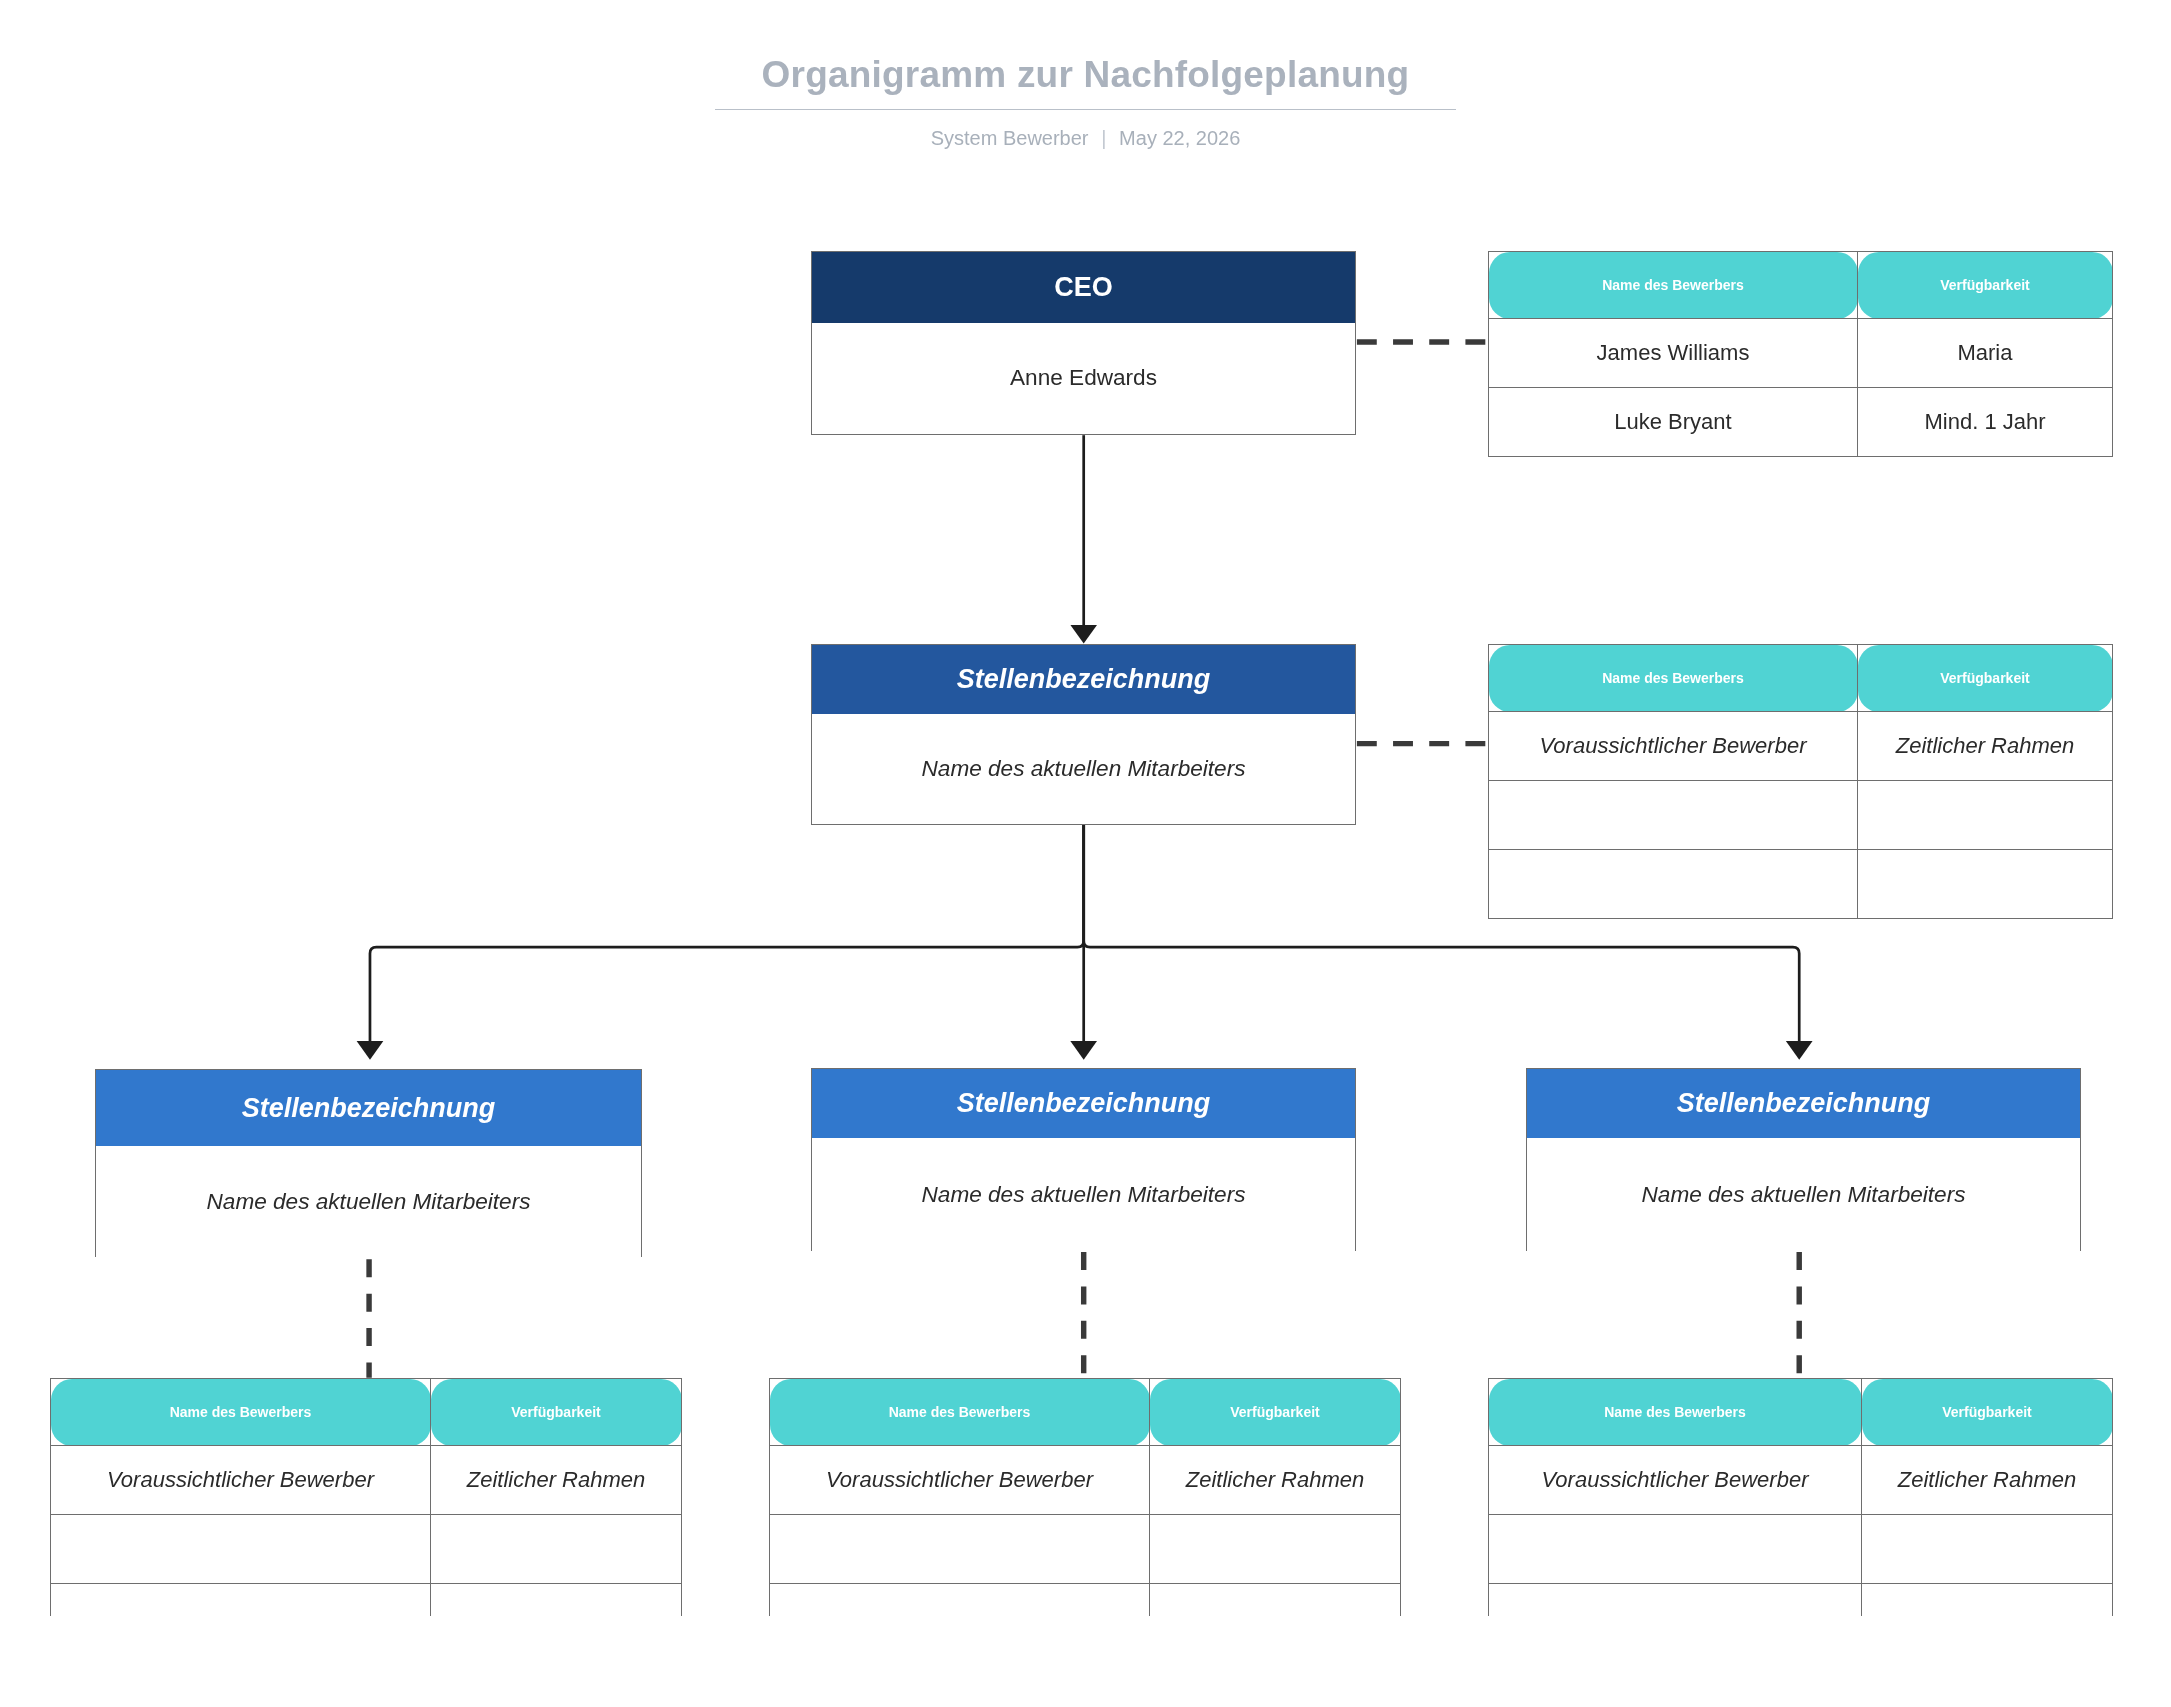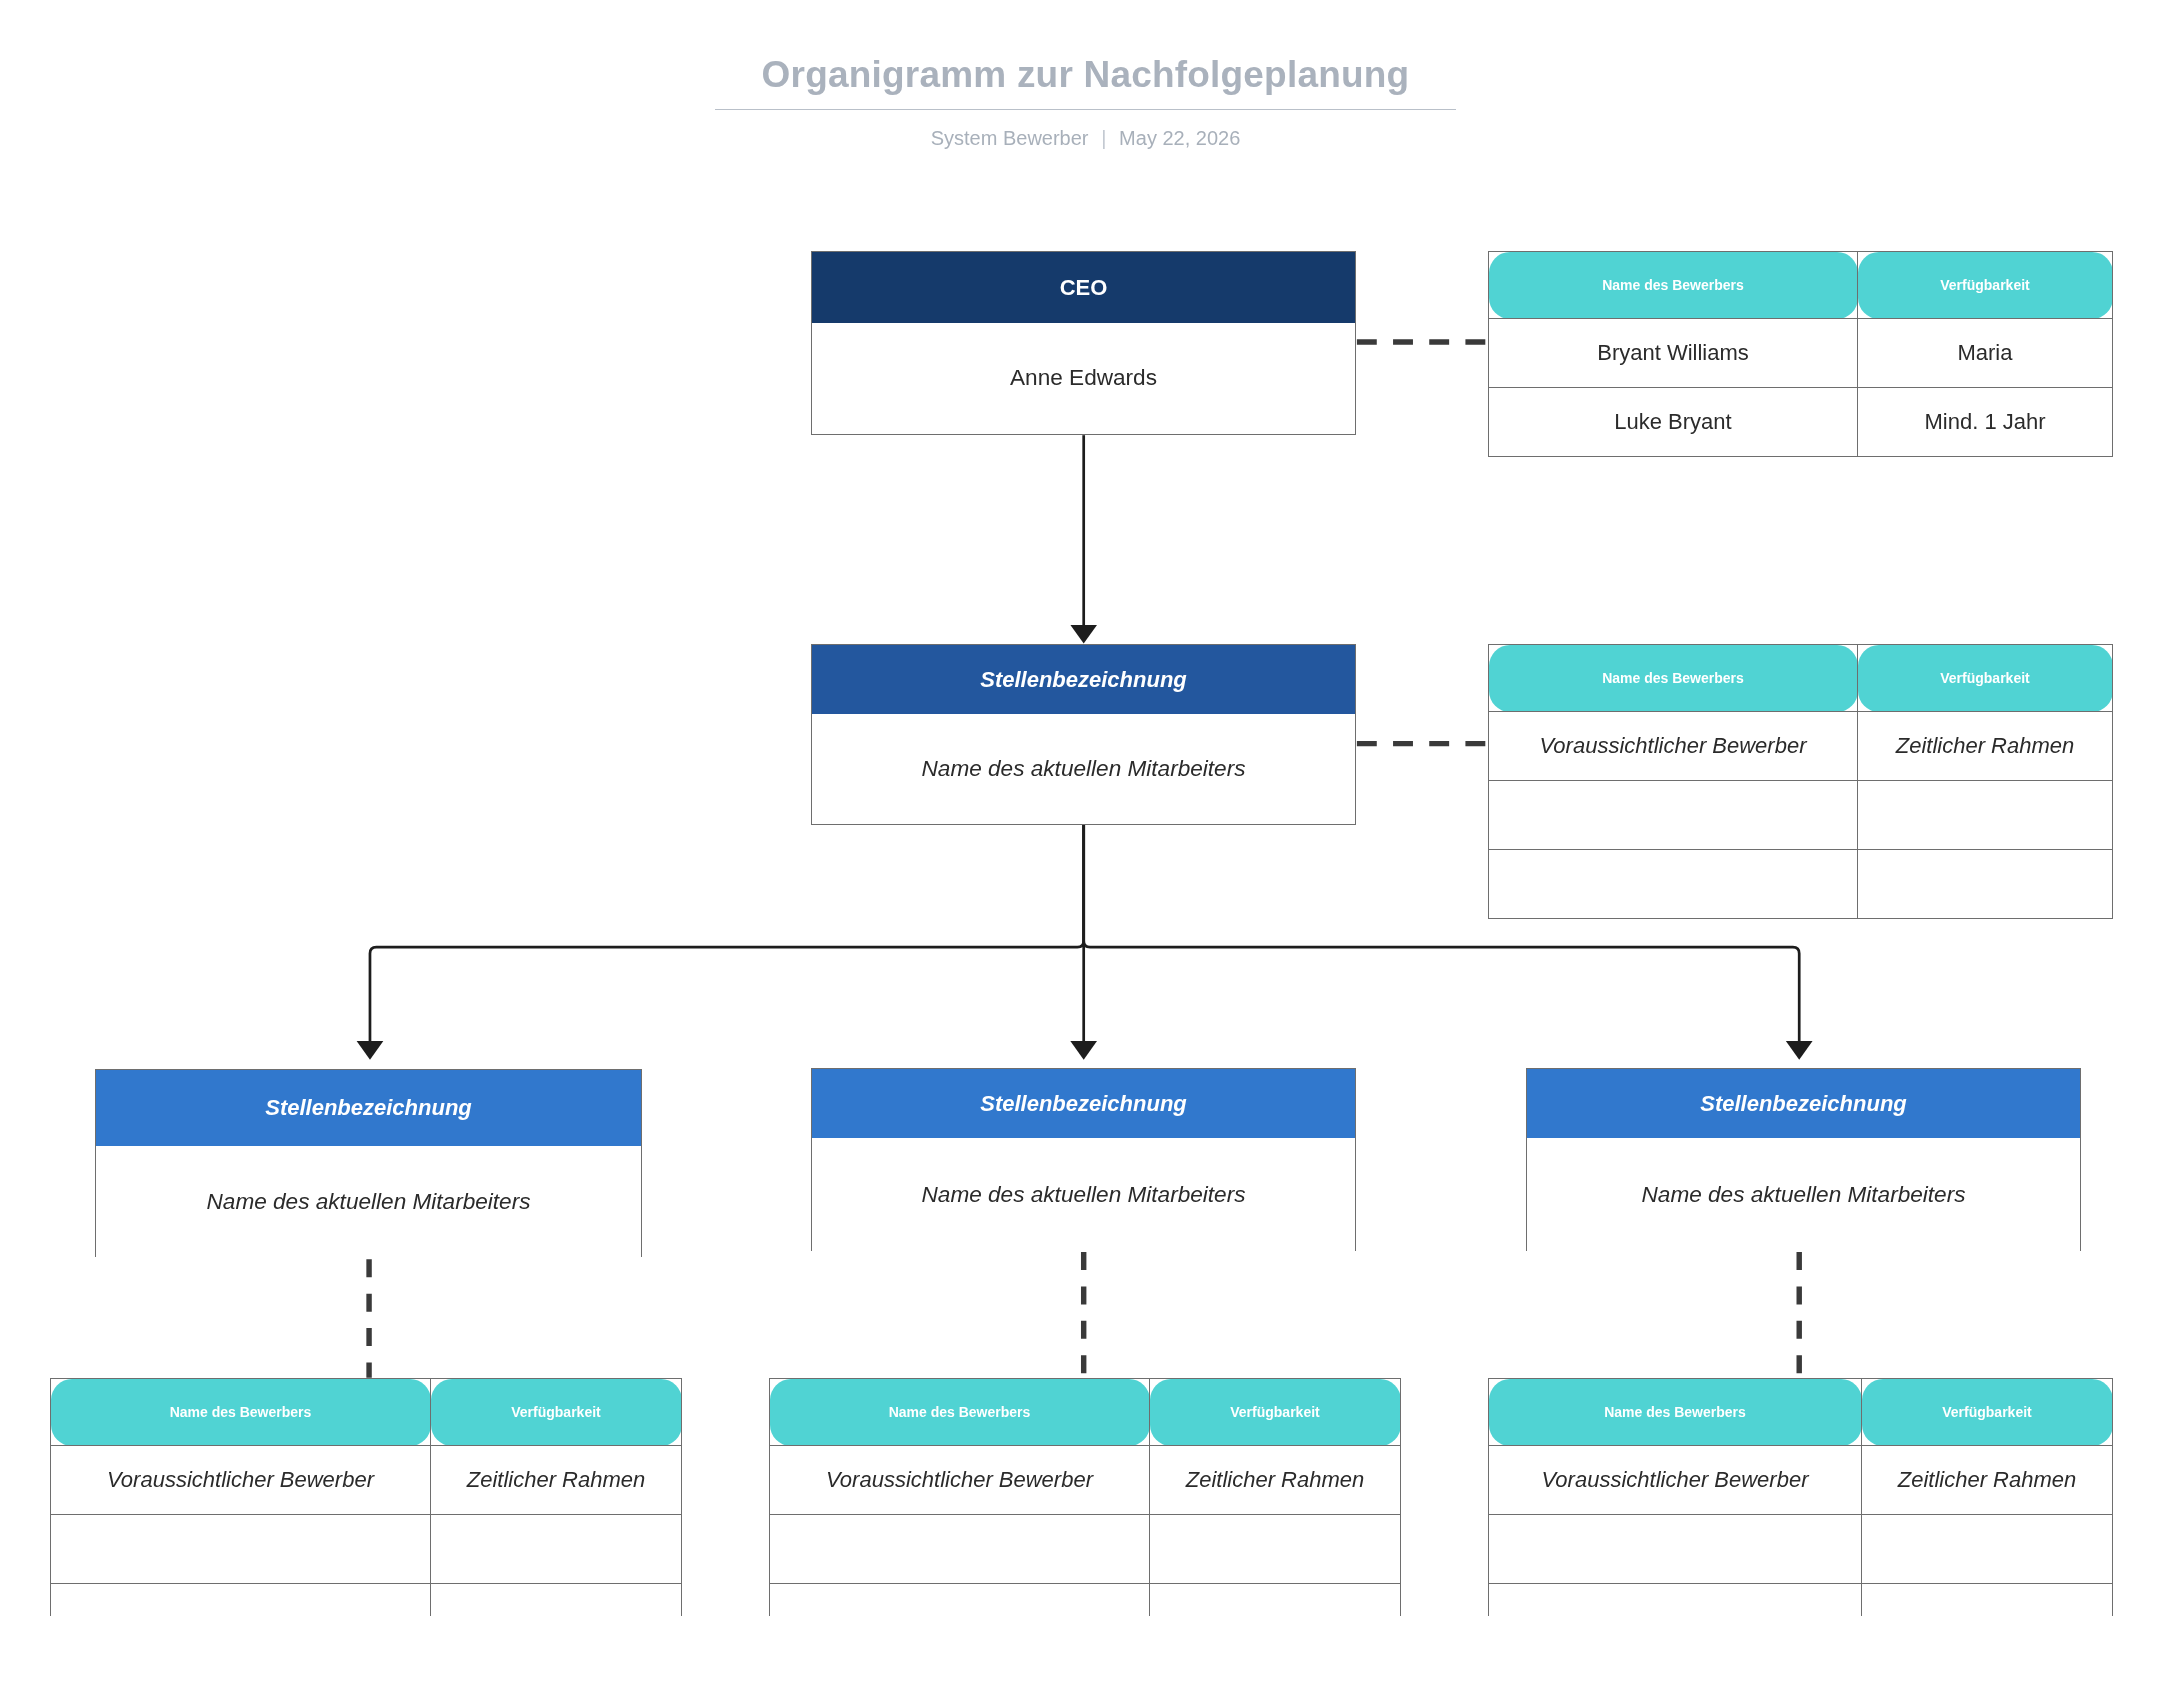--- a/index.html
+++ b/index.html
@@ -58,21 +58,21 @@
     box-sizing: border-box;
     background: #ffffff;
   }
   .node-head {
     box-sizing: border-box;
     width: 100%;
     display: flex;
     align-items: center;
     justify-content: center;
     color: #ffffff;
-    font-size: 22px;
+    font-size: 27px;
     text-align: center;
   }
   .node-head.lvl1 {
     background: #153a6b;
     font-weight: bold;
   }
   .node-head.lvl2 {
     background: #23579e;
     font-weight: bold;
     font-style: italic;
@@ -179,21 +179,21 @@
         <col style="width:255px">
       </colgroup>
     <thead>
       <tr>
         <th>Name des Bewerbers</th>
         <th>Verfügbarkeit</th>
       </tr>
     </thead>
     <tbody>
       <tr>
-        <td>Bryant Williams</td>
+        <td>James Williams</td>
         <td>Maria</td>
       </tr>
       <tr>
         <td>Luke Bryant</td>
         <td>Mind. 1 Jahr</td>
       </tr>
     </tbody>
   </table>
 
   <div class="node" style="left:811px; top:644px; width:545px; height:181px;">

